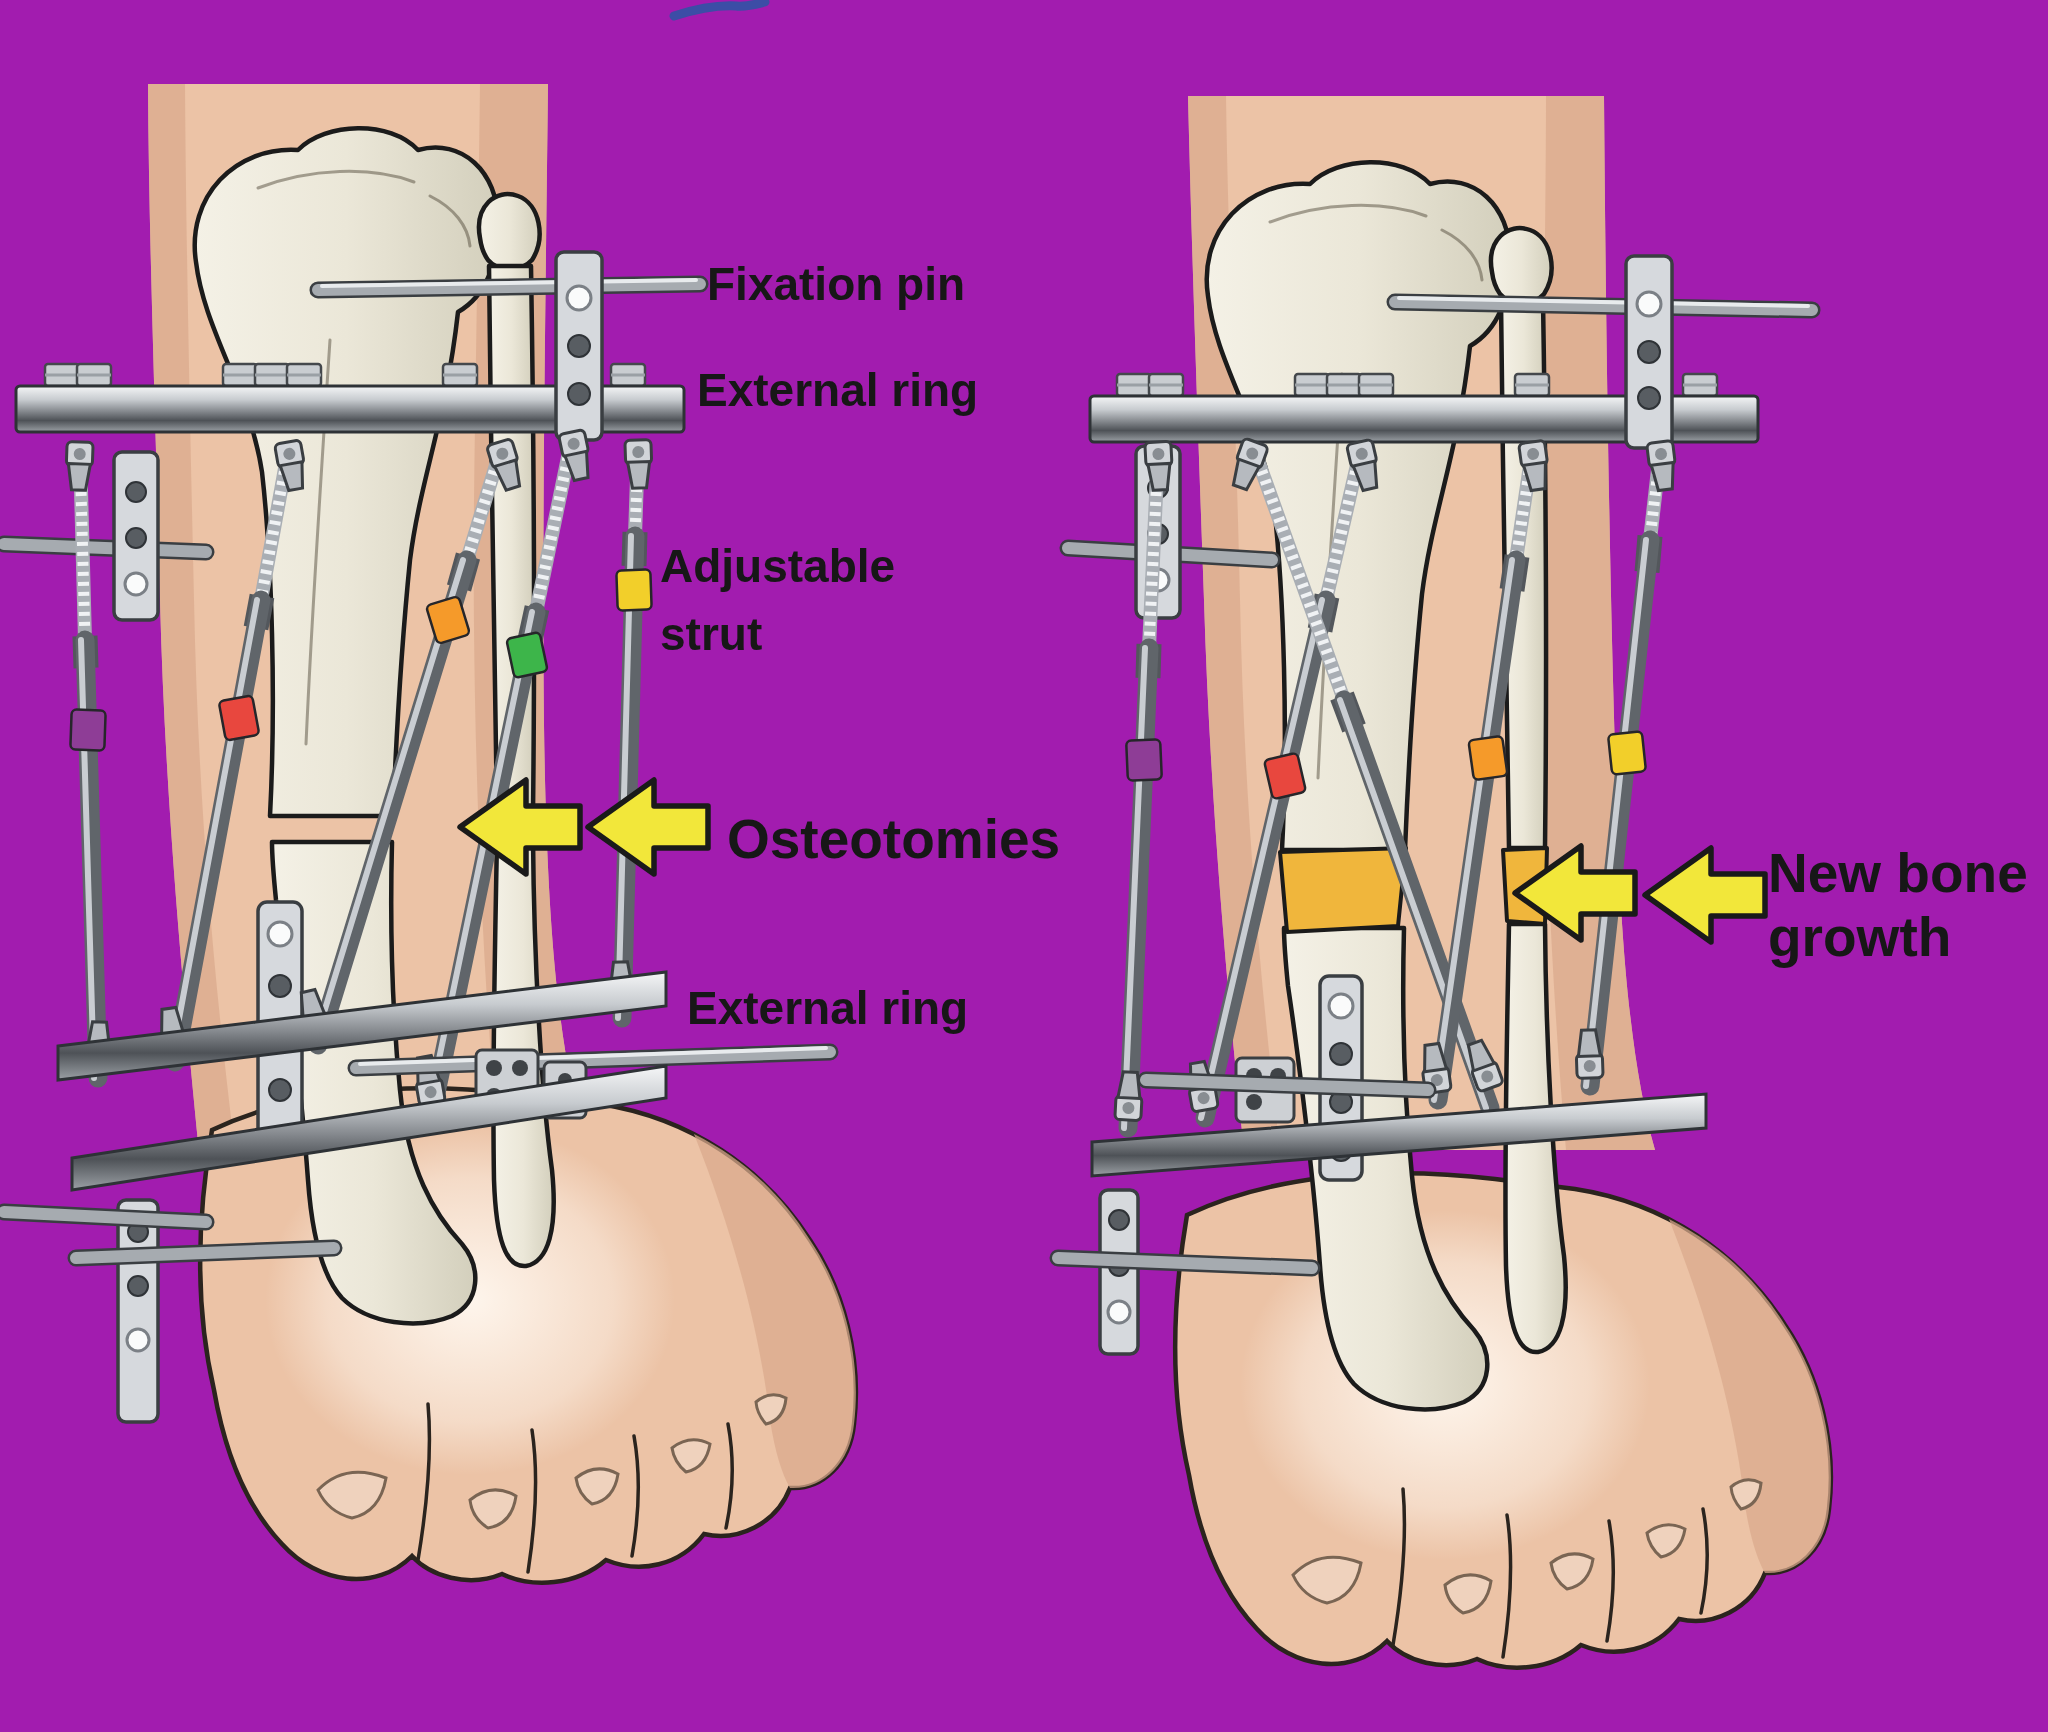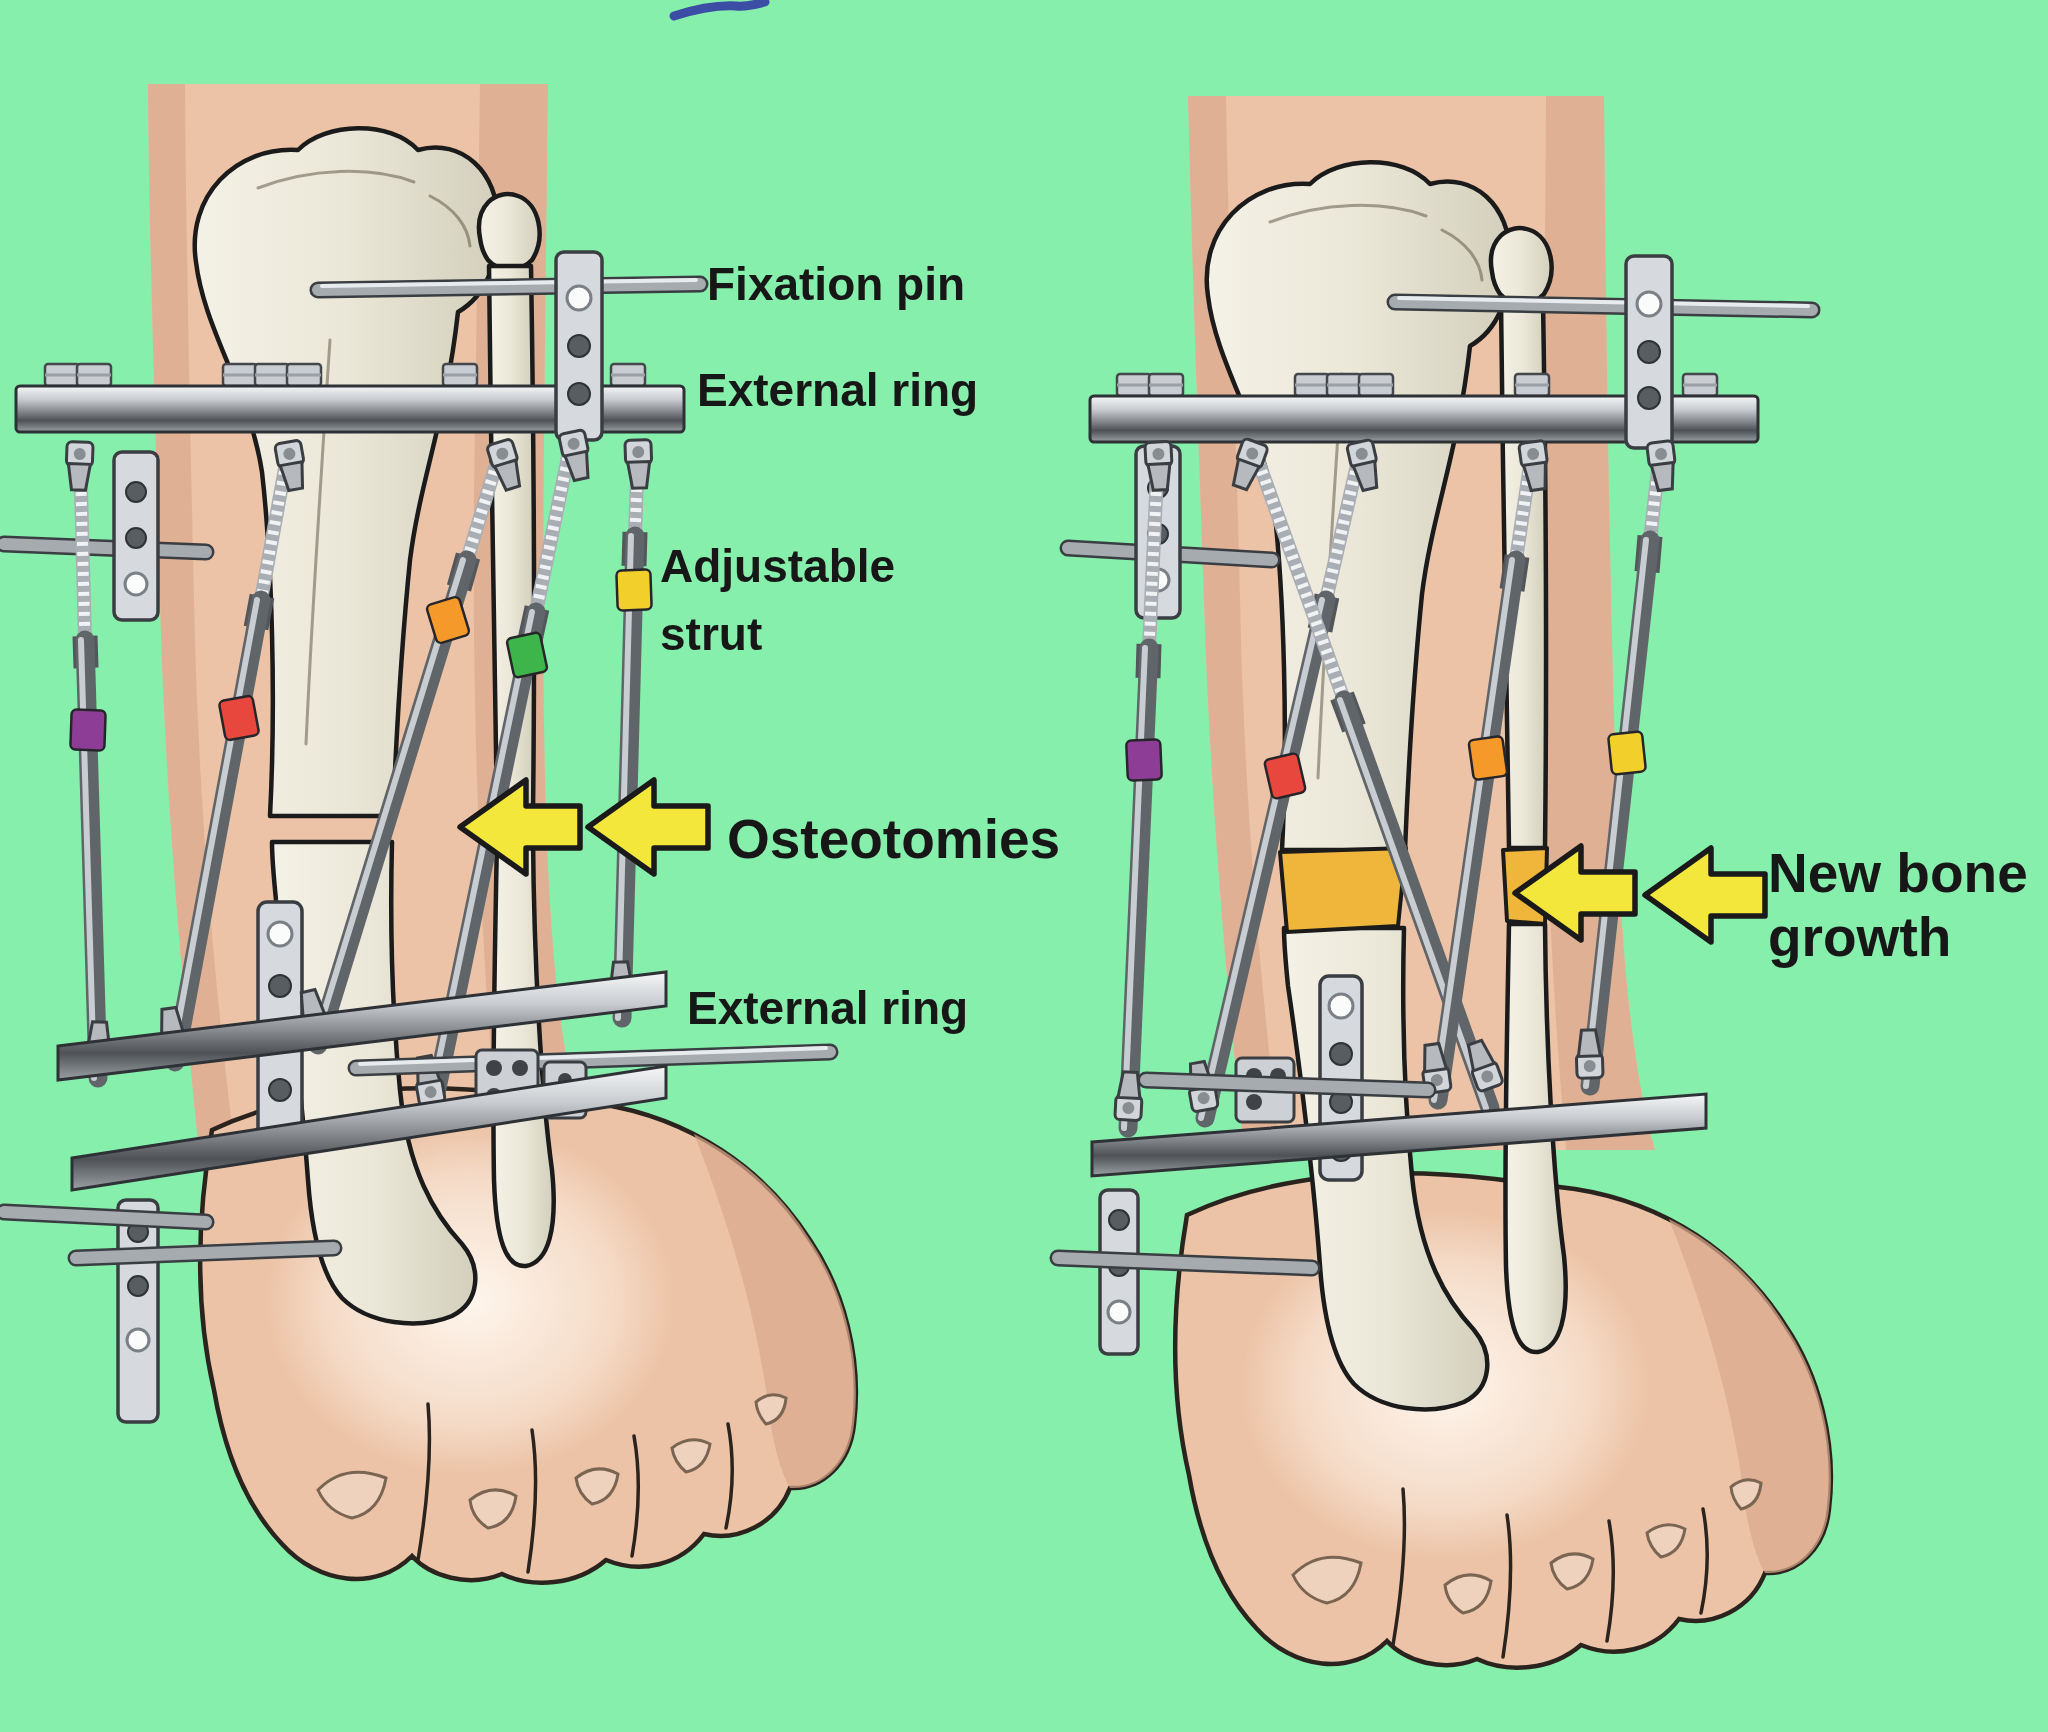--- a/index.html
+++ b/index.html
@@ -1,16 +1,16 @@
 <!DOCTYPE html>
 <html><head>
 <meta charset="utf-8">
 <style>
   html,body{margin:0;padding:0;background:#ffffff;}
-  .canvas{position:relative;width:2048px;height:1732px;background:#86efac;overflow:hidden;
+  .canvas{position:relative;width:2048px;height:1732px;background:#a21caf;overflow:hidden;
           font-family:"Liberation Sans",sans-serif;}
   svg{position:absolute;left:0;top:0;}
   .skin{fill:#ecc3a6;}
   .skin-sh{fill:#d9a98c;opacity:.72;}
   .foot{fill:#ecc3a6;stroke:#2b241e;stroke-width:4.5;}
   .toe-line{fill:none;stroke:#2b241e;stroke-width:3.5;stroke-linecap:round;}
   .nail{fill:#efd2bd;stroke:#7a6553;stroke-width:3;}
   .bone{fill:url(#boneG);stroke:#1b1b1b;stroke-width:4.5;stroke-linejoin:round;}
   .bone-line{fill:none;stroke:#554e3e;stroke-width:3;opacity:.5;stroke-linecap:round;}
   .rail{fill:url(#metalBar);stroke:#2e3236;stroke-width:3;}

